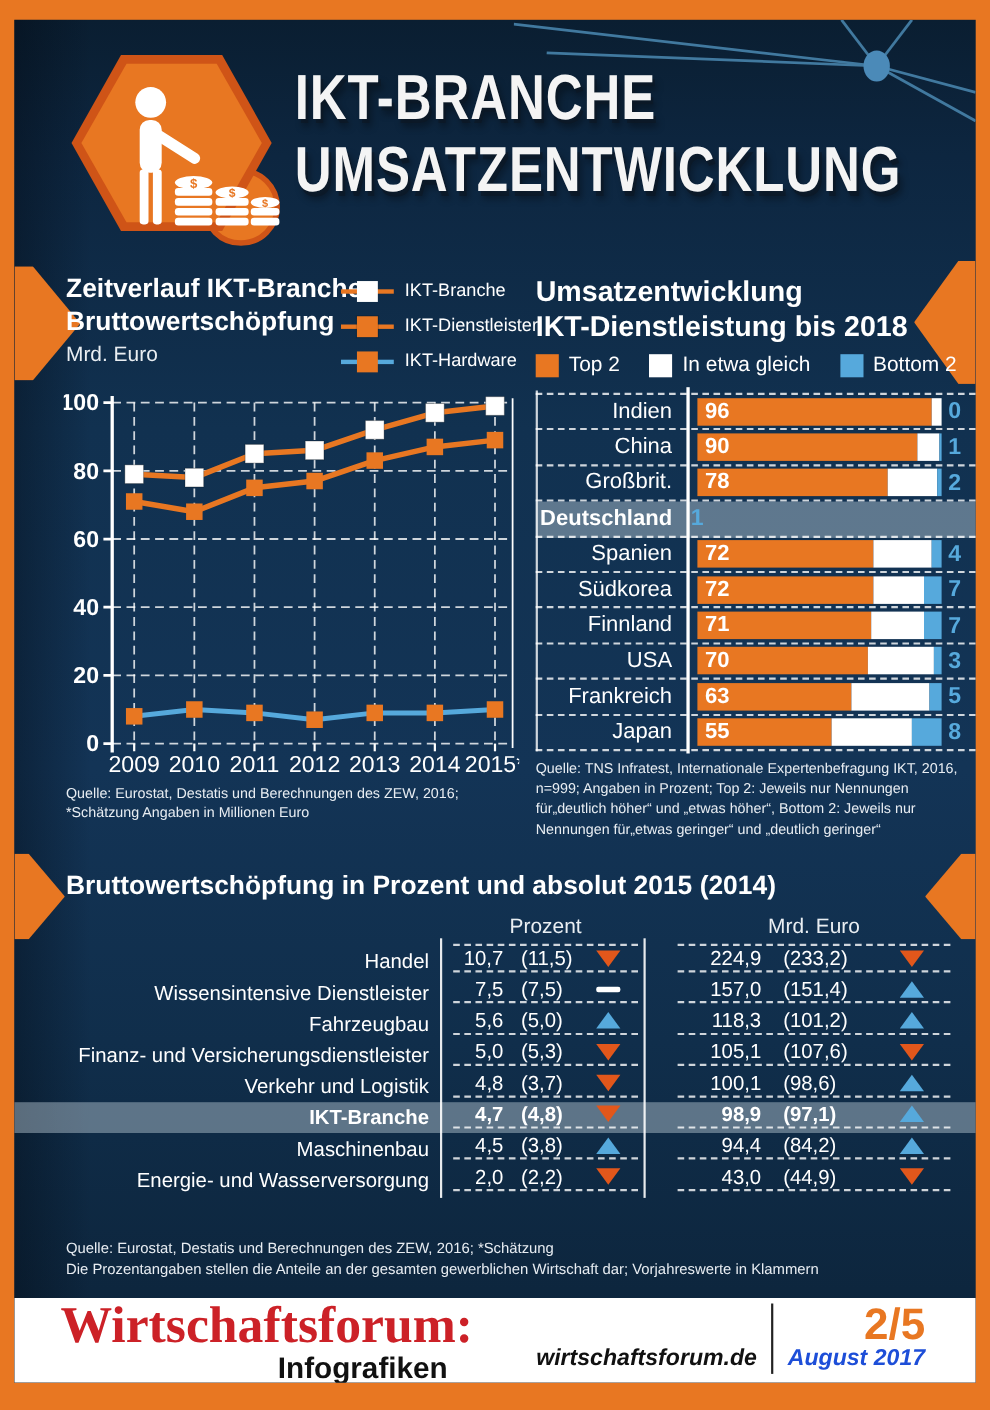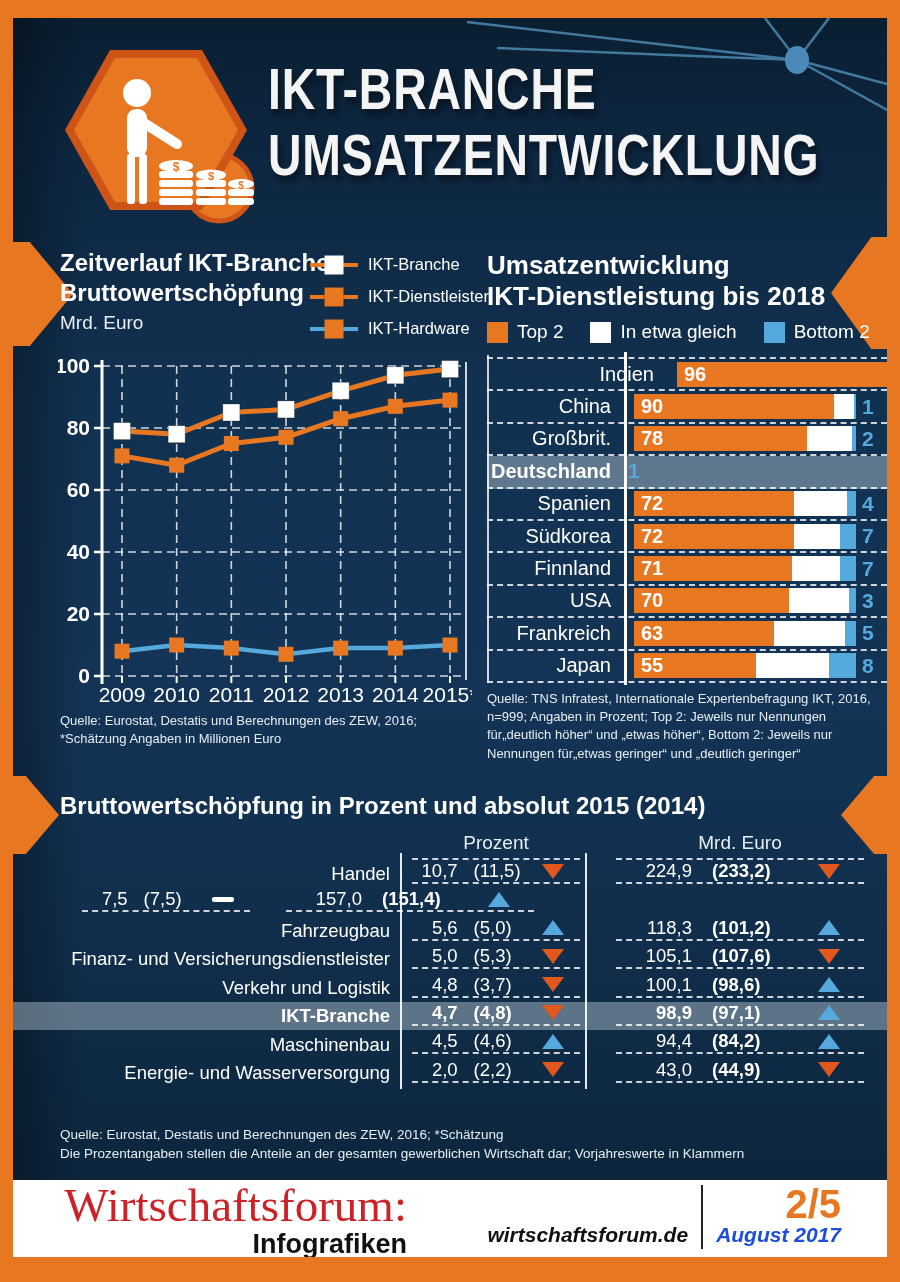--- a/index.html
+++ b/index.html
@@ -38,21 +38,21 @@
   
   .rp-title{position:absolute;left:474px;top:232px;font-size:26px;font-weight:700;color:#fff;line-height:1.2;}
   .rp-legend{position:absolute;left:474px;top:303px;display:flex;align-items:center;}
   .rlgi{display:flex;align-items:center;margin-right:27px;}
   .rlgi .sq{width:21px;height:21px;margin-right:9px;}
   .rlgi .lbl{font-size:19px;color:#fff;white-space:nowrap;}
   .bars{position:absolute;left:474px;top:339px;width:400px;}
   .bars::before{content:"";position:absolute;left:137px;top:-5px;bottom:-2px;width:3px;background:#fff;}
   .bars::after{content:"";position:absolute;left:0;top:-2px;bottom:0;width:1.5px;background:rgba(255,255,255,.8);}
   .brow{display:flex;align-items:center;height:30.4px;border-bottom:2px dashed rgba(255,255,255,.8);}
-  .brow:first-child{border-top:2px dashed rgba(255,255,255,.8);padding-left:43px;}
+  .brow:first-child{border-top:2px dashed rgba(255,255,255,.8);}
   .brow.hl{background:rgba(203,216,226,.42);}
   .brow.hl .blabel{font-weight:700;}
   .blabel{width:124px;text-align:right;padding-right:11px;font-size:20px;color:#fff;white-space:nowrap;flex:0 0 124px;}
   .btrack{width:222px;height:25px;display:flex;margin-left:12px;flex:0 0 222px;}
   .seg{height:100%;}
   .seg.so{background:#e87722;display:flex;align-items:center;box-sizing:border-box;padding-left:7px;
           color:#fff;font-size:20px;font-weight:700;overflow:hidden;}
   .seg.sw{background:#ffffff;}
   .seg.sb{background:#56a9dc;}
   .bval{margin-left:6px;font-size:21px;font-weight:700;color:#56a9dc;}
@@ -73,32 +73,32 @@
   .trow{display:flex;align-items:flex-start;height:28.4px;padding-left:47px;box-sizing:border-box;width:100%;}
   .trow.hl{background:rgba(203,216,226,.42);}
   .trow.hl .t-label,.trow.hl .tval,.trow.hl .tparen{font-weight:700;}
   .t-label{width:330px;flex:0 0 330px;text-align:right;font-size:18.5px;color:#fff;align-self:center;white-space:nowrap;}
   .tg{display:flex;align-items:center;border-bottom:2px dashed rgba(255,255,255,.8);box-sizing:border-box;}
   .tg.g1{margin-left:22px;width:168px;flex:0 0 168px;}
   .tg.g2{margin-left:36px;width:248px;flex:0 0 248px;}
   .tval{width:48px;text-align:right;font-size:18.5px;color:#fff;}
   .g2 .tval{width:76px;}
   .tparen{width:72px;margin-left:16px;font-size:18.5px;color:#fff;}
-  .g2 .tparen{width:84px;margin-left:20px;font-weight:bold;}
+  .g2 .tparen{width:84px;margin-left:20px;}
   .tarr{margin-left:auto;margin-right:16px;display:flex;align-items:center;}
   .g2 .tarr{margin-right:24px;}
   .arr{width:0;height:0;}
   .arr.down{border-left:11px solid transparent;border-right:11px solid transparent;border-top:15px solid #e2571b;}
   .arr.up{border-left:11px solid transparent;border-right:11px solid transparent;border-bottom:15px solid #56a9dc;}
   .arr.flat{width:22px;height:5px;background:#fff;border-radius:2px;}
   .tbl-src{left:47px;top:1108px;width:820px;font-size:13.5px;}
   
   .footer{position:absolute;left:0;top:1162px;width:874px;height:77px;background:#fff;}
   .brand{position:absolute;left:42px;top:2px;width:352px;text-align:right;}
-  .brand .b1{font-family:"Liberation Serif",serif;font-weight:400;font-size:47px;line-height:1.0;color:#cc2127;white-space:nowrap;}
+  .brand .b1{font-family:"Liberation Serif",serif;font-weight:700;font-size:47px;line-height:1.0;color:#cc2127;white-space:nowrap;}
   .brand .b2{font-size:27px;font-weight:700;color:#111;margin-top:0px;}
   .f-right{position:absolute;right:46px;top:5px;bottom:8px;display:flex;align-items:stretch;}
   .f-site{align-self:flex-end;font-size:21px;font-style:italic;font-weight:700;color:#111;padding-right:13px;padding-bottom:2px;white-space:nowrap;}
   .f-div{width:2px;background:#222;}
   .f-col{display:flex;flex-direction:column;align-items:flex-end;justify-content:space-between;padding-left:13px;}
   .f-page{font-size:40px;font-weight:700;color:#e87722;line-height:.95;}
   .f-date{font-size:21px;font-style:italic;font-weight:700;color:#1d4ed8;white-space:nowrap;padding-bottom:2px;}
 </style>
 </head>
 <body>
@@ -409,20 +409,21 @@
           </div>
           <div class="tg g2">
             <span class="tval">224,9</span>
             <span class="tparen">(233,2)</span>
             <span class="tarr">
               <i class="arr down"></i>
             </span>
           </div>
         </div>
         <div class="trow">
+          <div class="t-label">Wissensintensive Dienstleister</div>
           <div class="tg g1">
             <span class="tval">7,5</span>
             <span class="tparen">(7,5)</span>
             <span class="tarr">
               <i class="arr flat"></i>
             </span>
           </div>
           <div class="tg g2">
             <span class="tval">157,0</span>
             <span class="tparen">(151,4)</span>
@@ -496,21 +497,21 @@
             <span class="tparen">(97,1)</span>
             <span class="tarr">
               <i class="arr up"></i>
             </span>
           </div>
         </div>
         <div class="trow">
           <div class="t-label">Maschinenbau</div>
           <div class="tg g1">
             <span class="tval">4,5</span>
-            <span class="tparen">(4,6)</span>
+            <span class="tparen">(3,8)</span>
             <span class="tarr">
               <i class="arr up"></i>
             </span>
           </div>
           <div class="tg g2">
             <span class="tval">94,4</span>
             <span class="tparen">(84,2)</span>
             <span class="tarr">
               <i class="arr up"></i>
             </span>

